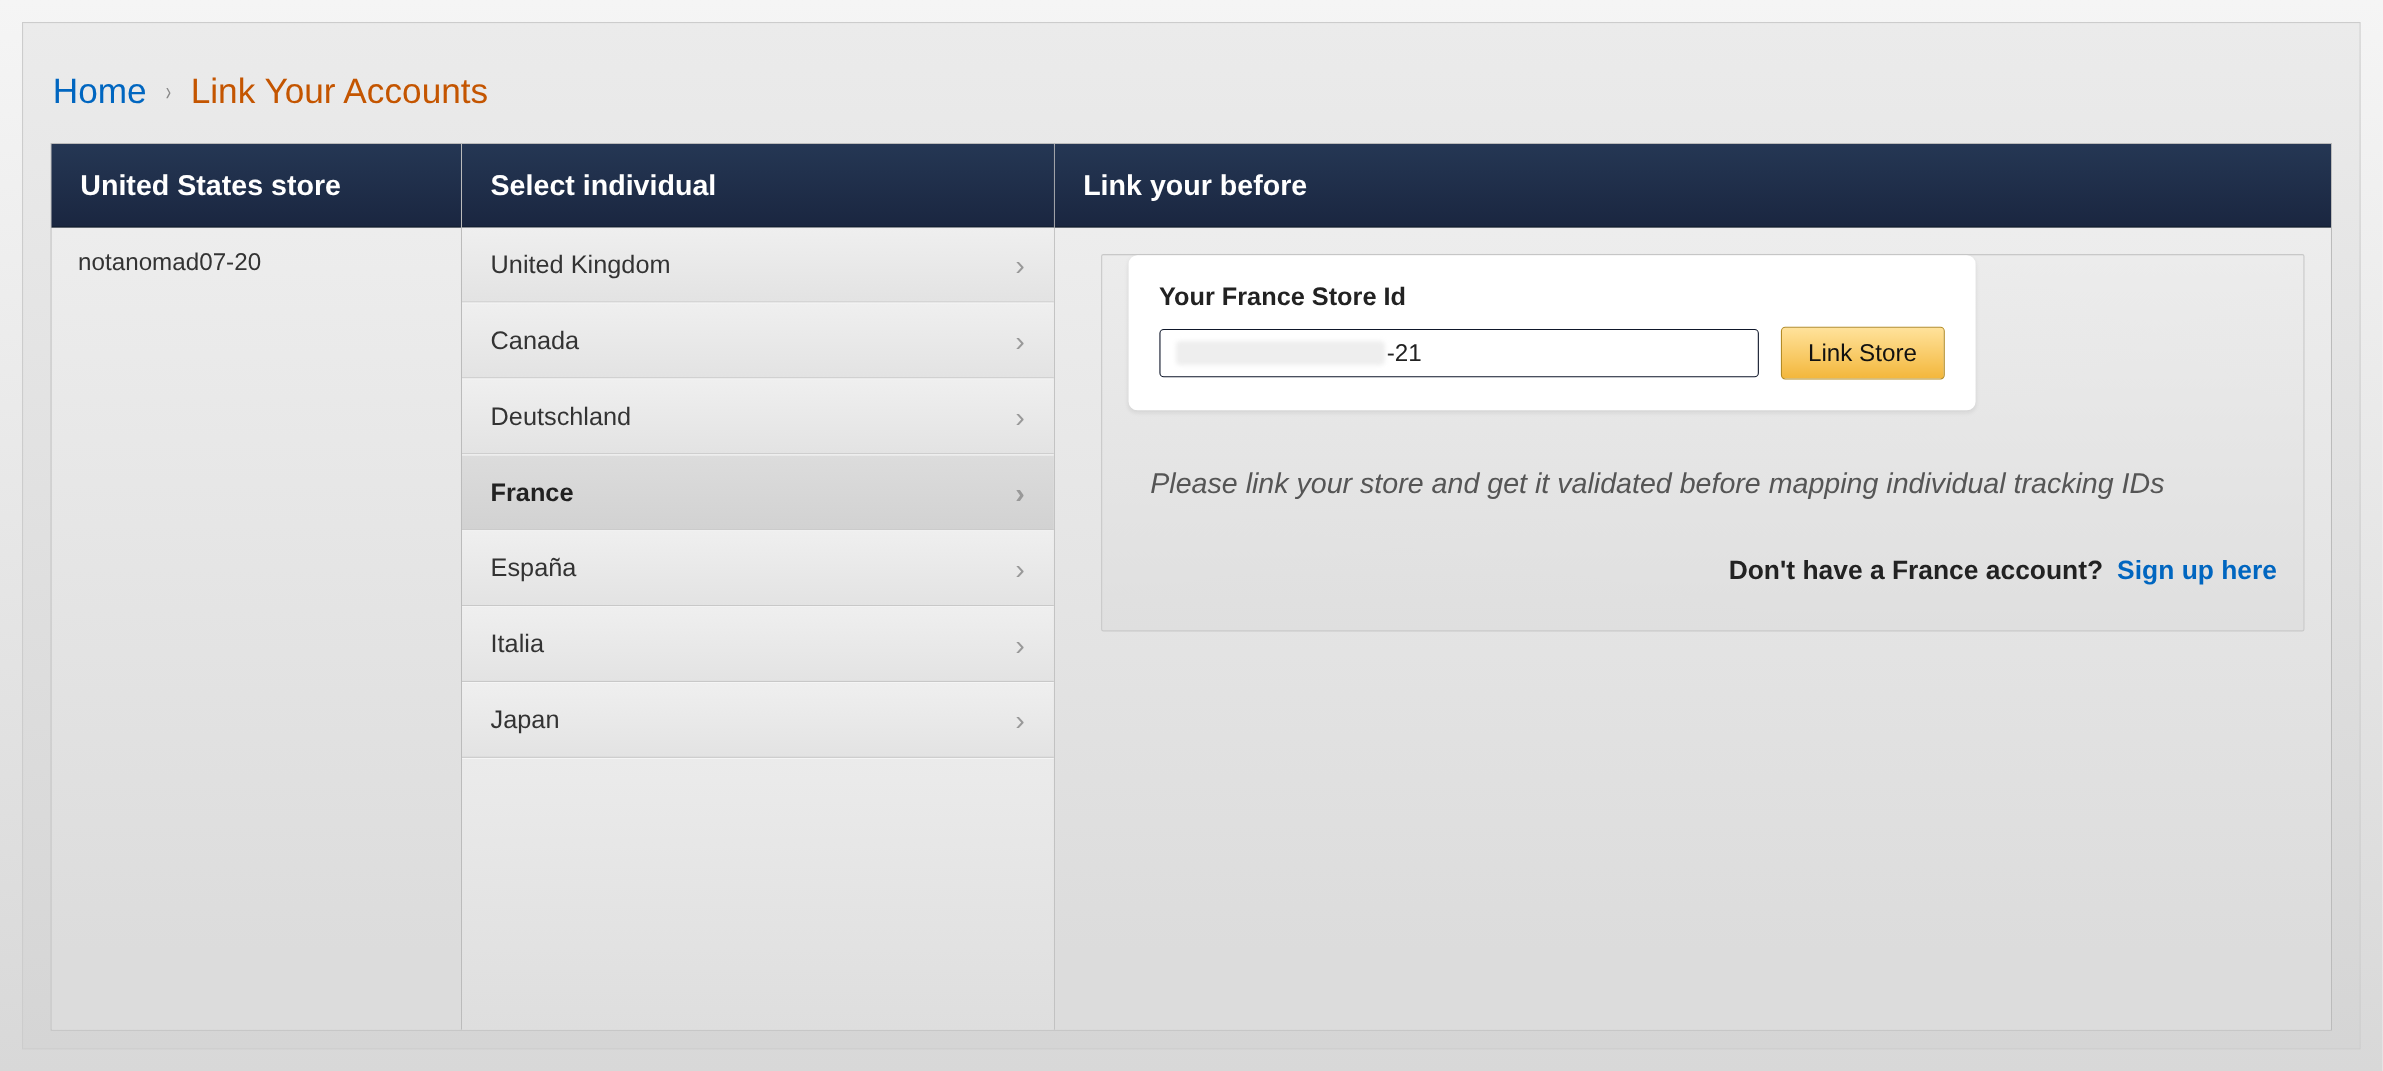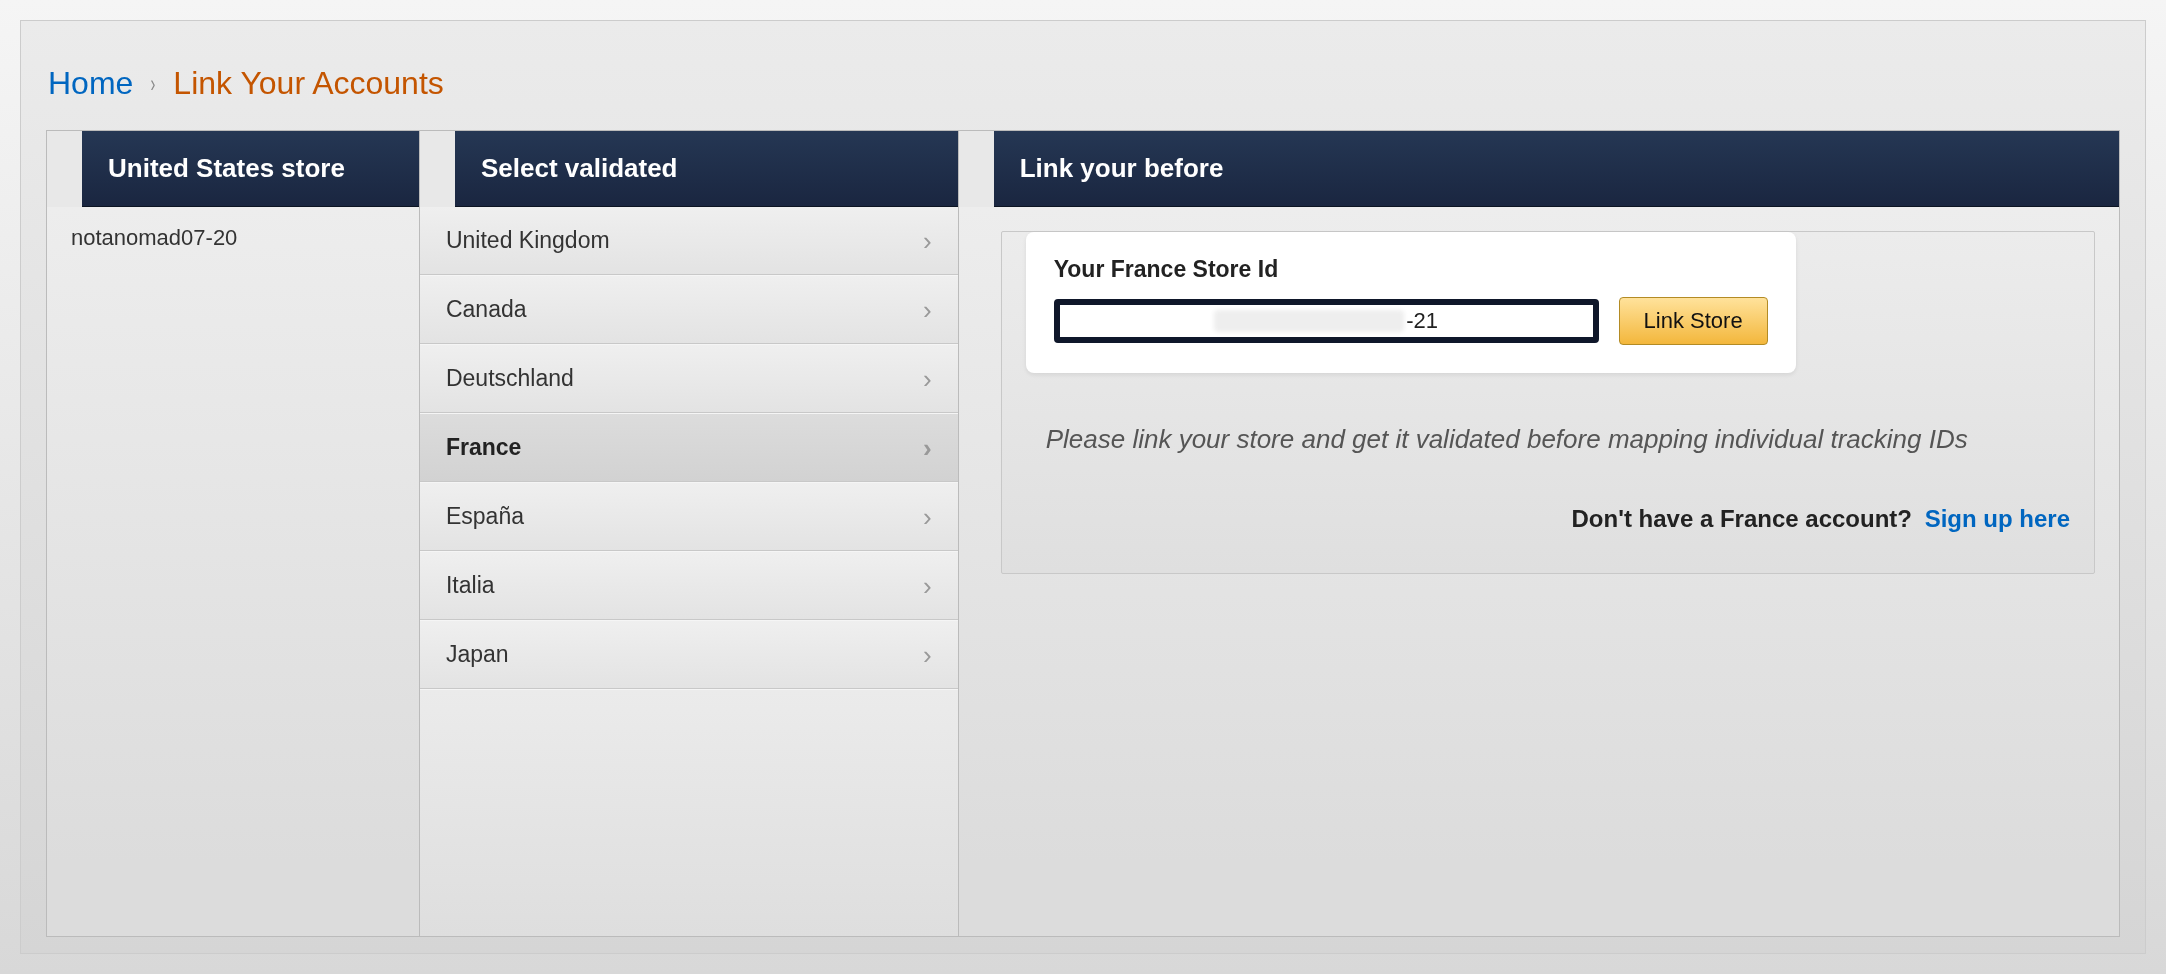--- a/index.html
+++ b/index.html
@@ -50,21 +50,20 @@
     }
     
     .col-header {
       background: #1e2b45;
       background-image: linear-gradient(180deg, #253754 0%, #1a2640 100%);
       color: #fff;
       font-size: 26px;
       font-weight: 700;
       padding: 22px 26px;
       border-bottom: 1px solid #0c1422;
-      margin-left: 35px;
     }
     .col {
       display: flex;
       flex-direction: column;
       border-right: 1px solid #bbb;
     }
     .col-us {
       width: 18%;
       min-width: 260px;
     }
@@ -140,30 +139,29 @@
       margin-bottom: 14px;
     }
     .store-row {
       display: flex;
       align-items: center;
       gap: 20px;
     }
     .store-input {
       flex: 1;
       height: 44px;
-      border: 6px solid #0f172a;
+      border: 1px solid #0f172a;
       border-radius: 4px;
       font-size: 22px;
       padding: 16px 14px;
       display: flex;
       align-items: center;
       background: #fff;
       color: #222;
       position: relative;
-      justify-content: center;
     }
     .store-input .masked {
       display: inline-block;
       width: 190px;
       height: 22px;
       background: #eee;
       border-radius: 4px;
       margin-right: 2px;
       filter: blur(2px);
     }
@@ -230,21 +228,21 @@
   <div class="main-panel">
 
     <div class="col col-us">
       <div class="col-header">United States store</div>
       <div class="col-body">
         <div class="us-store-id">notanomad07-20</div>
       </div>
     </div>
 
     <div class="col col-geo">
-      <div class="col-header">Select validated</div>
+      <div class="col-header">Select individual</div>
       <div class="col-body geo-list">
         <div class="geo-item">
           <span>United Kingdom</span>
           <span class="chevron">›</span>
         </div>
         <div class="geo-item">
           <span>Canada</span>
           <span class="chevron">›</span>
         </div>
         <div class="geo-item">

